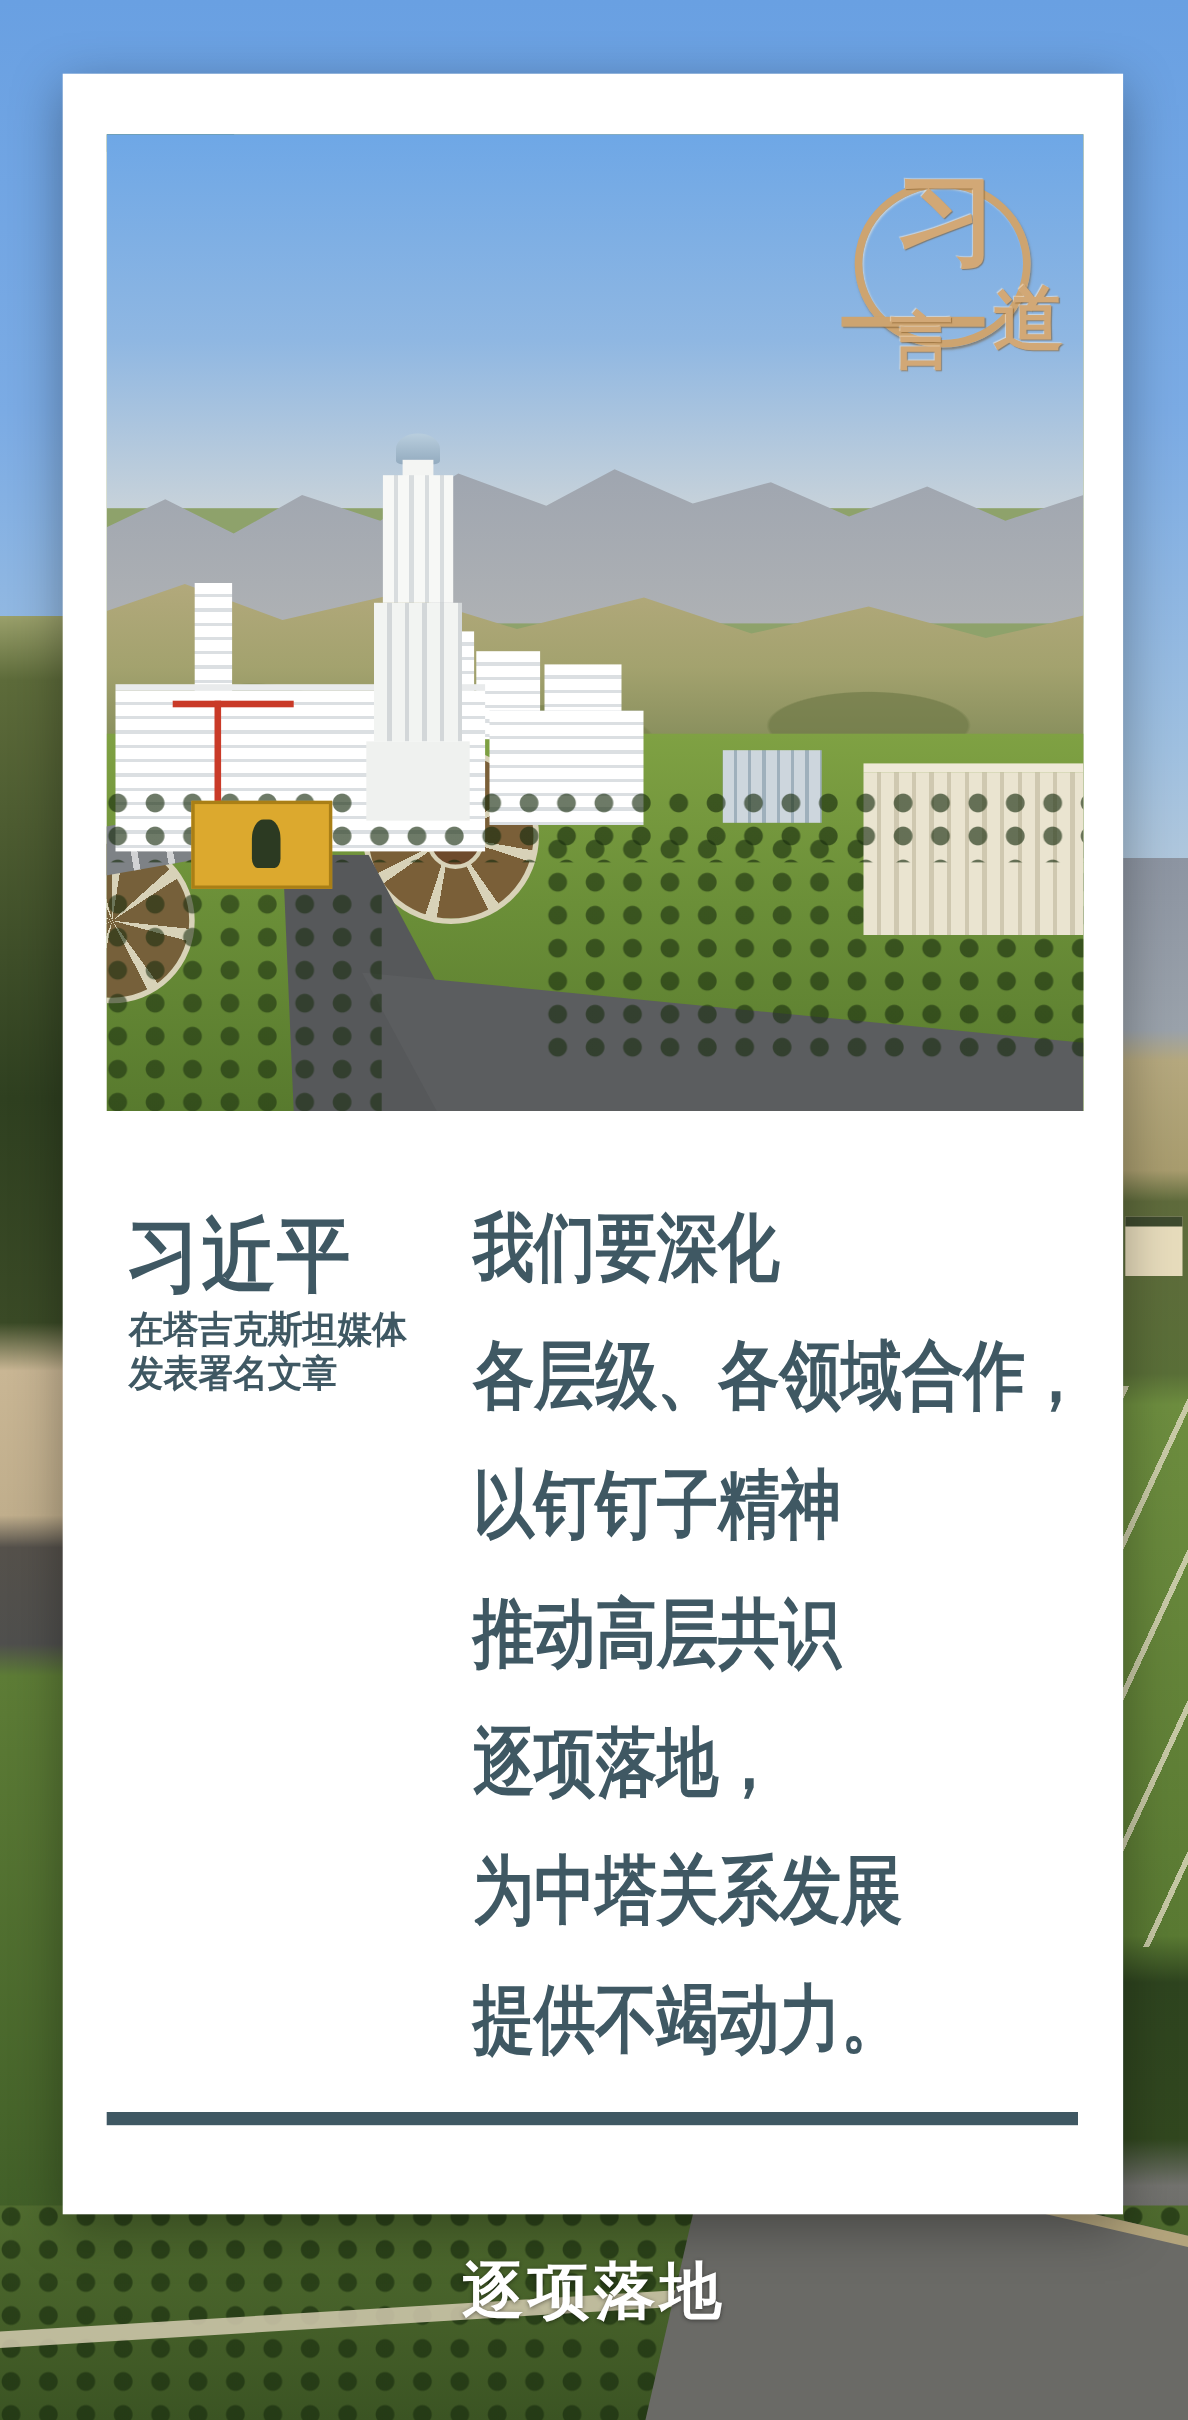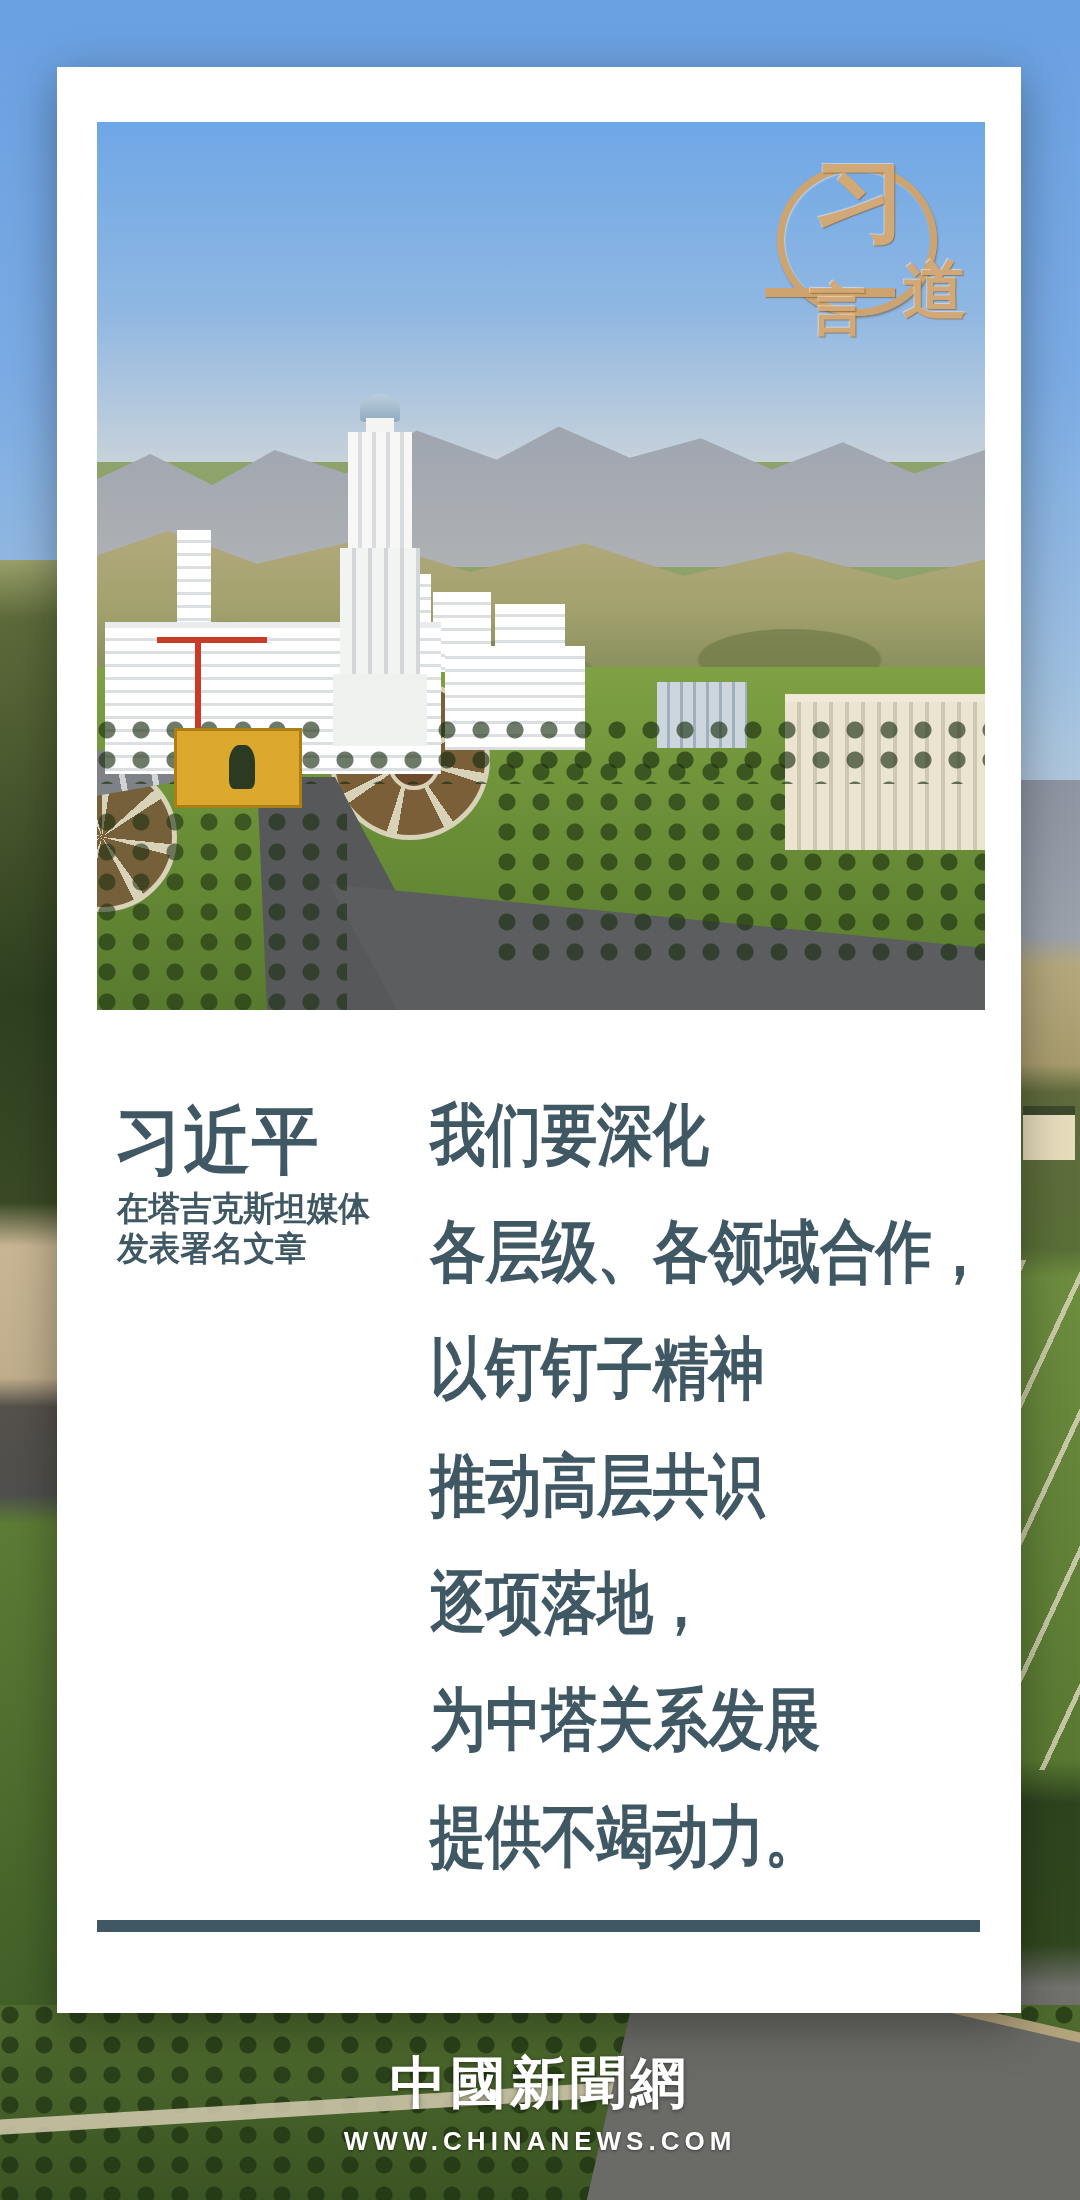--- a/index.html
+++ b/index.html
@@ -221,16 +221,15 @@
     <div class="qline">各层级、各领域合作，</div>
     <div class="qline">以钉钉子精神</div>
     <div class="qline">推动高层共识</div>
     <div class="qline">逐项落地，</div>
     <div class="qline">为中塔关系发展</div>
     <div class="qline">提供不竭动力。</div>
   </div>
 
   <div class="divider"></div>
 
-  <div class="site-name">中國新聞網</div>
-  <div class="site-url">WWW.CHINANEWS.COM</div>
+  <div class="site-name">逐项落地</div>
 
 </div>
 
 </body></html>

